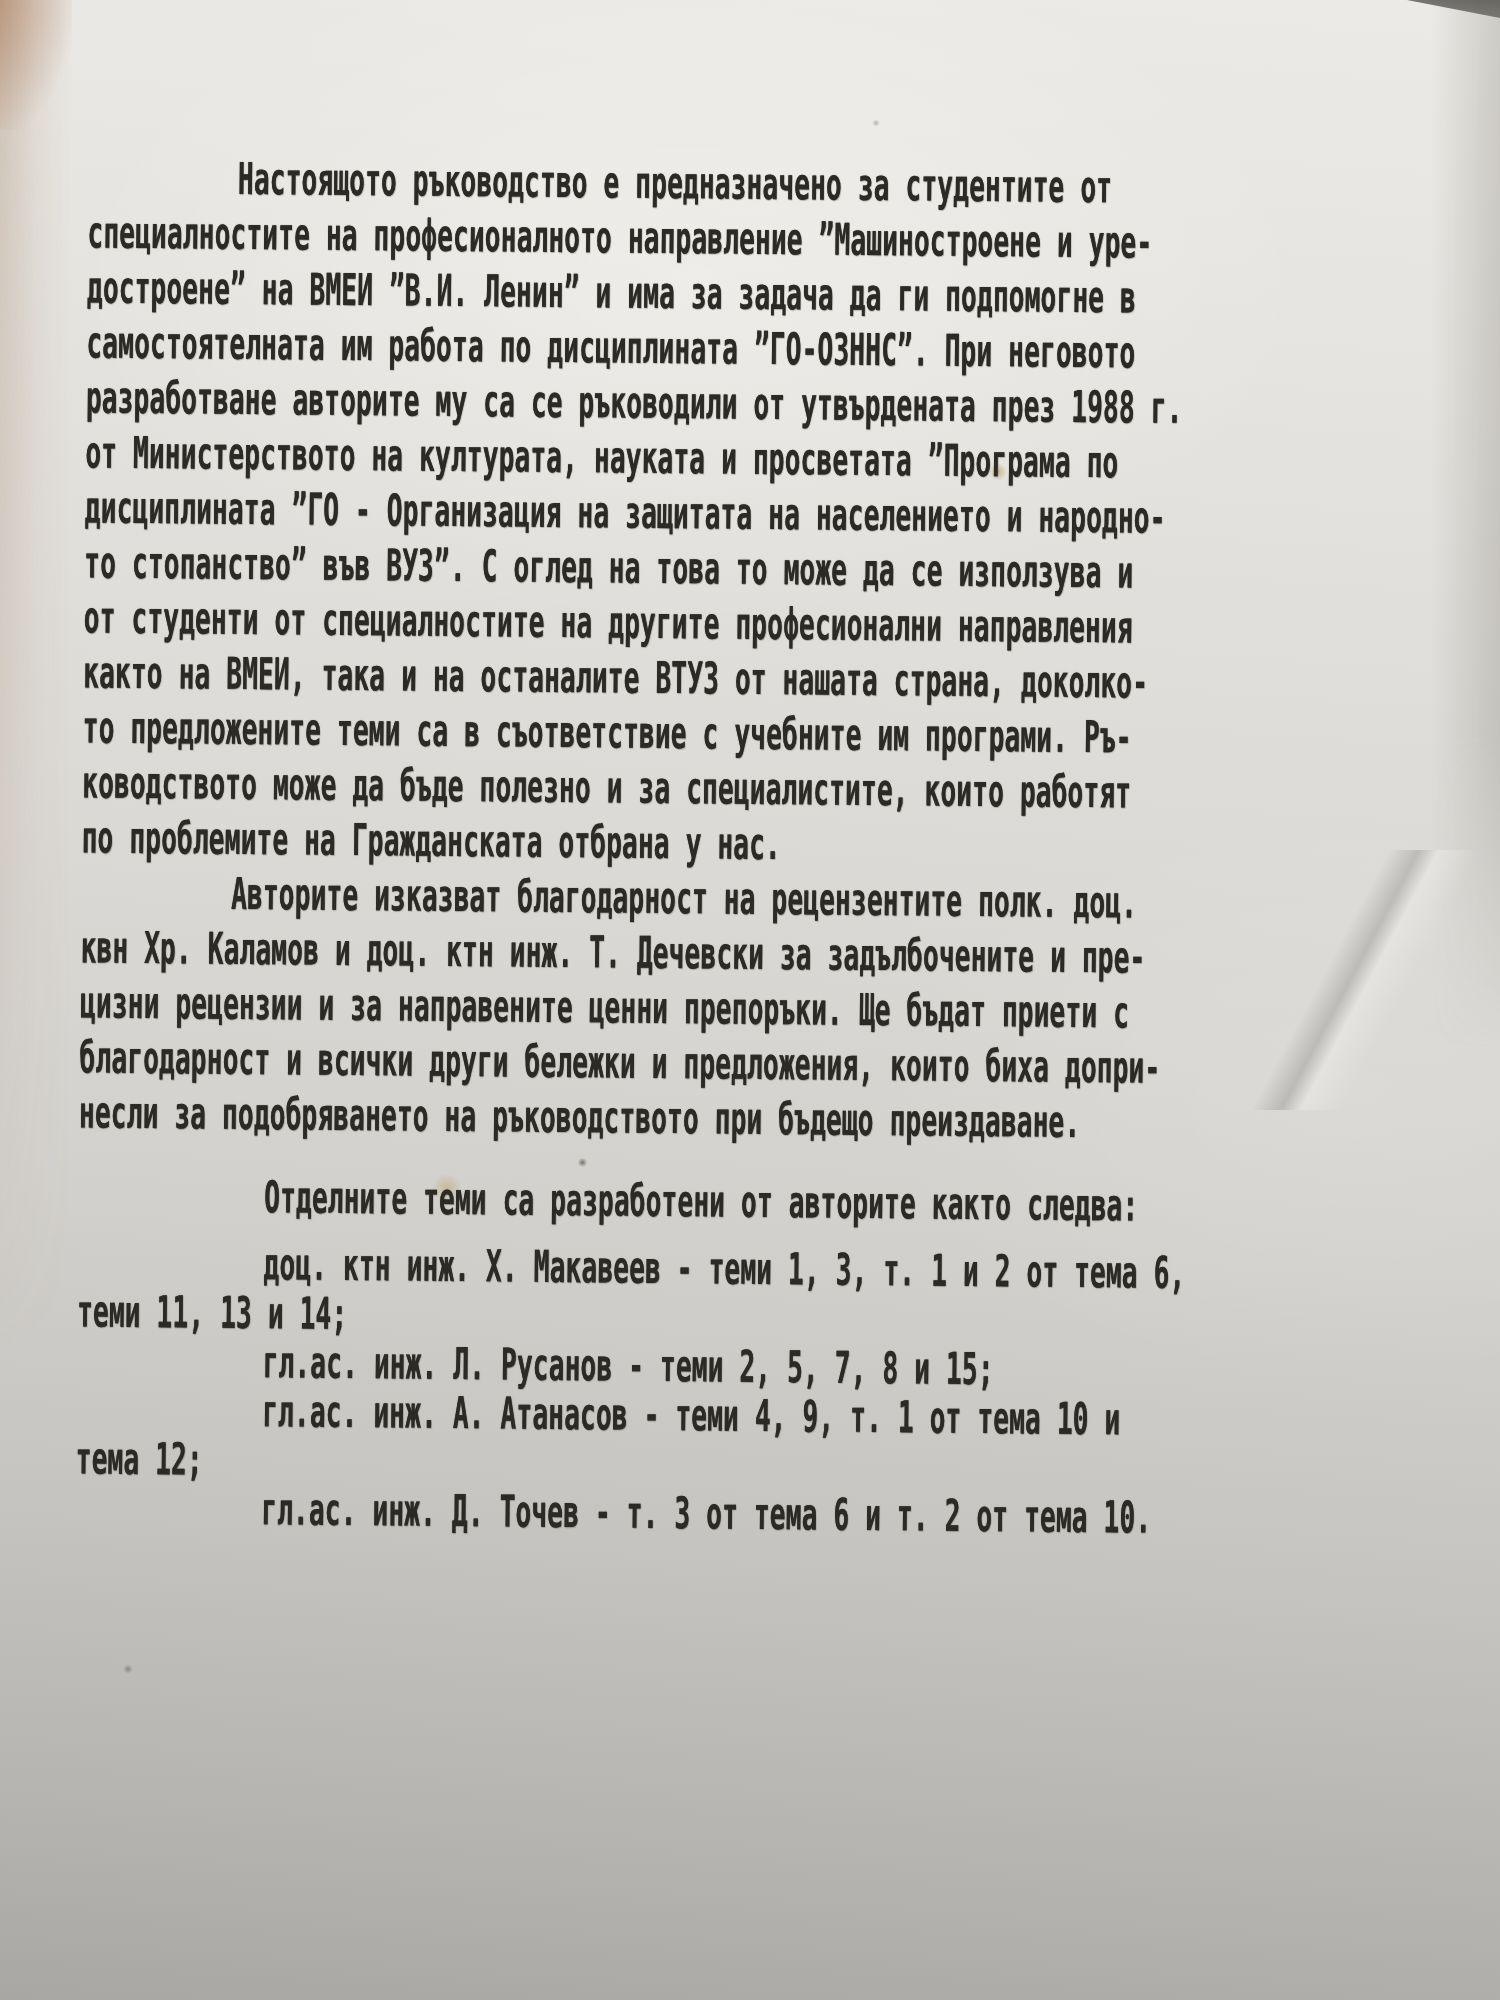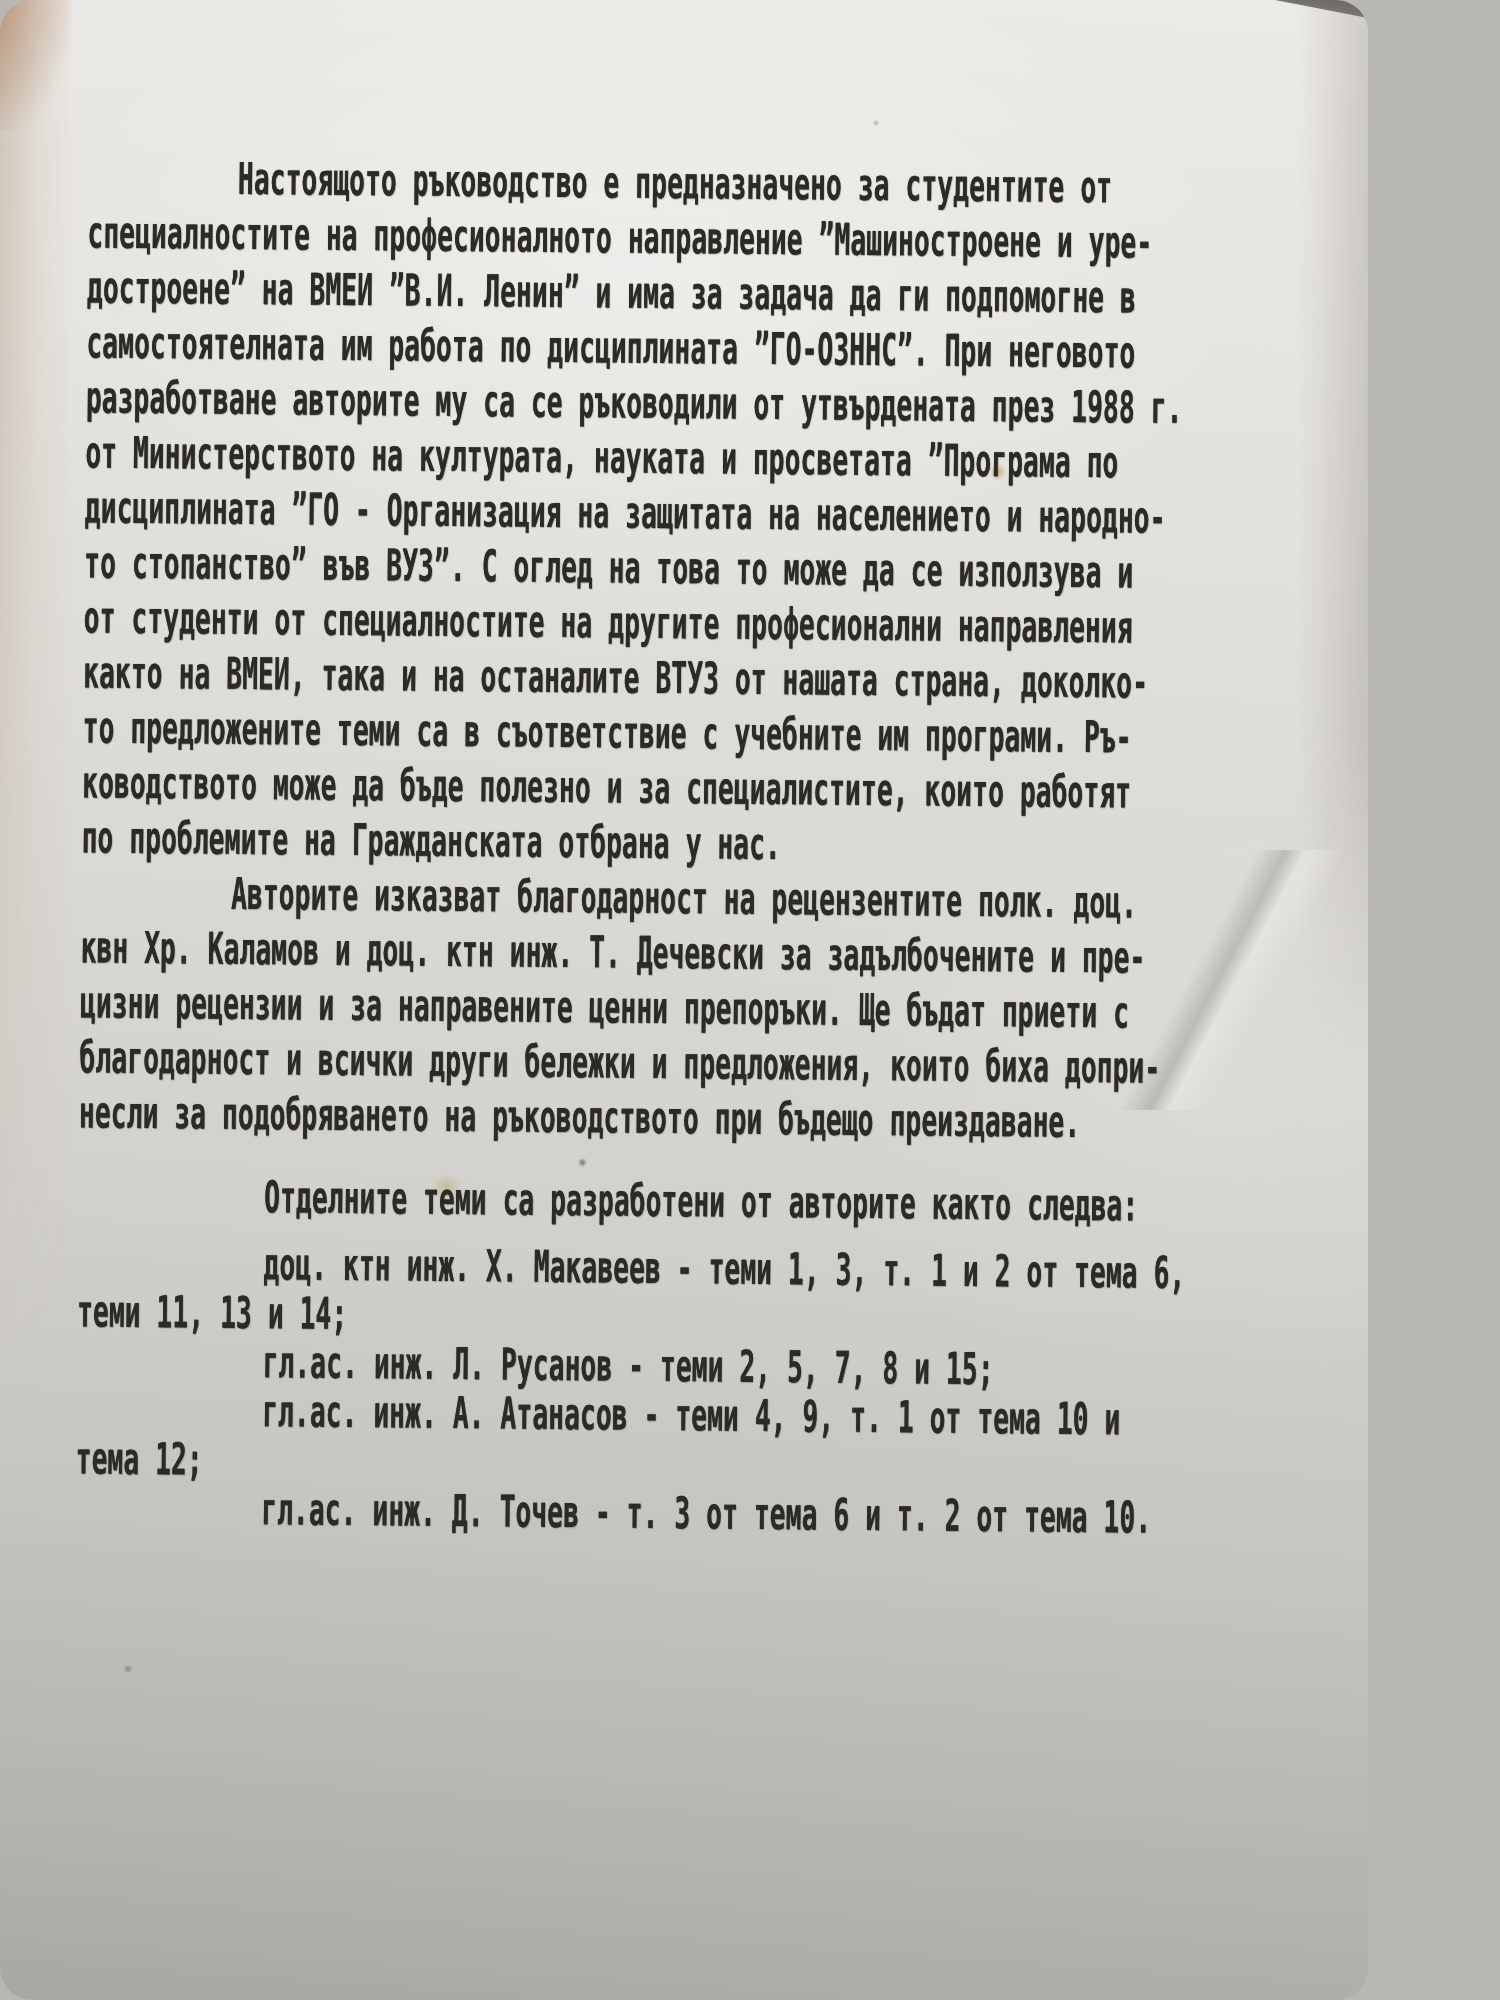--- a/index.html
+++ b/index.html
@@ -7,24 +7,23 @@
     padding: 0;
     width: 1500px;
     height: 2000px;
     overflow: hidden;
     background: #b9b7b3;
     font-family: "DejaVu Sans Mono", monospace;
   }
   .photo {
     position: absolute;
     inset: 0;
-    width: 1368px;
+    width: 1500px;
     height: 2000px;
     overflow: hidden;
-    border-radius: 32px;
   }
   
   .paper {
     position: absolute;
     inset: 0;
     background:
       radial-gradient(ellipse 900px 500px at 46% 14%, rgba(255,255,255,0.30), rgba(255,255,255,0) 70%),
       radial-gradient(ellipse 700px 420px at 90% 55%, rgba(255,255,255,0.12), rgba(255,255,255,0) 70%),
       linear-gradient(184deg,
         #eceae6 0%,

